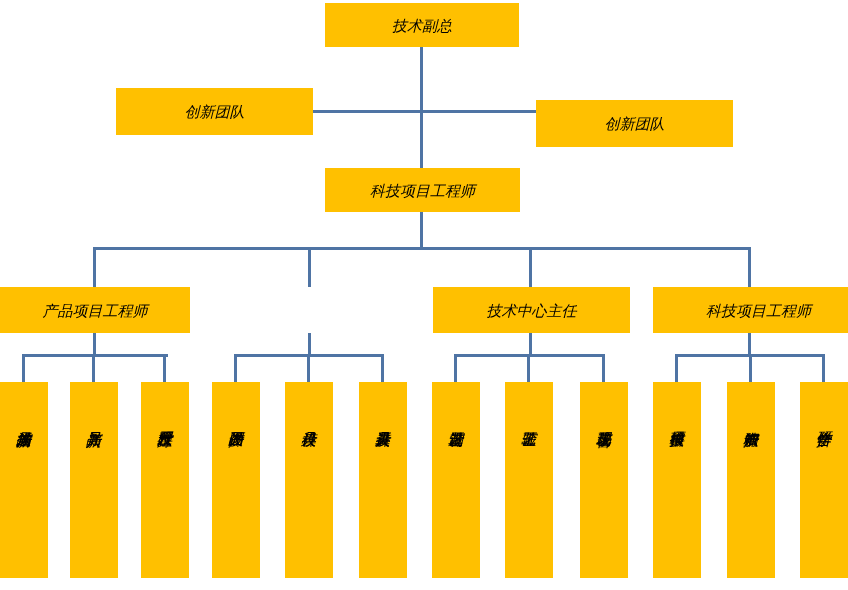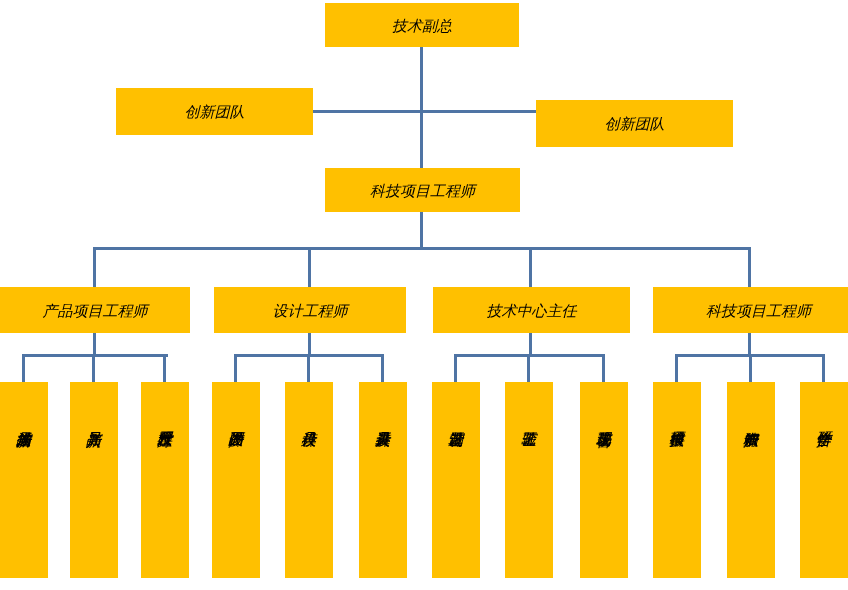--- a/index.html
+++ b/index.html
@@ -98,23 +98,20 @@
     <span>创新团队</span>
   </div>
 
   <div class="box" style="left:325px; top:168px; width:195px; height:44px;">
     <span>科技项目工程师</span>
   </div>
 
   <div class="box" style="left:0px;   top:287px; width:190px; height:46px;justify-content:center;">
     <span>产品项目工程师</span>
   </div>
-  <div class="box" style="left:214px; top:287px; width:192px; height:46px;">
-    <span>设计工程师</span>
-  </div>
   <div class="box" style="left:433px; top:287px; width:197px; height:46px;">
     <span>技术中心主任</span>
   </div>
   <div class="box" style="left:653px; top:287px; width:195px; height:46px;padding-left:16px;">
     <span>科技项目工程师</span>
   </div>
 
   <div class="box vbox" style="left:0px;   top:382px; width:48px; height:196px;">
     <span class="vt">新产品技术沟通</span>
   </div>

